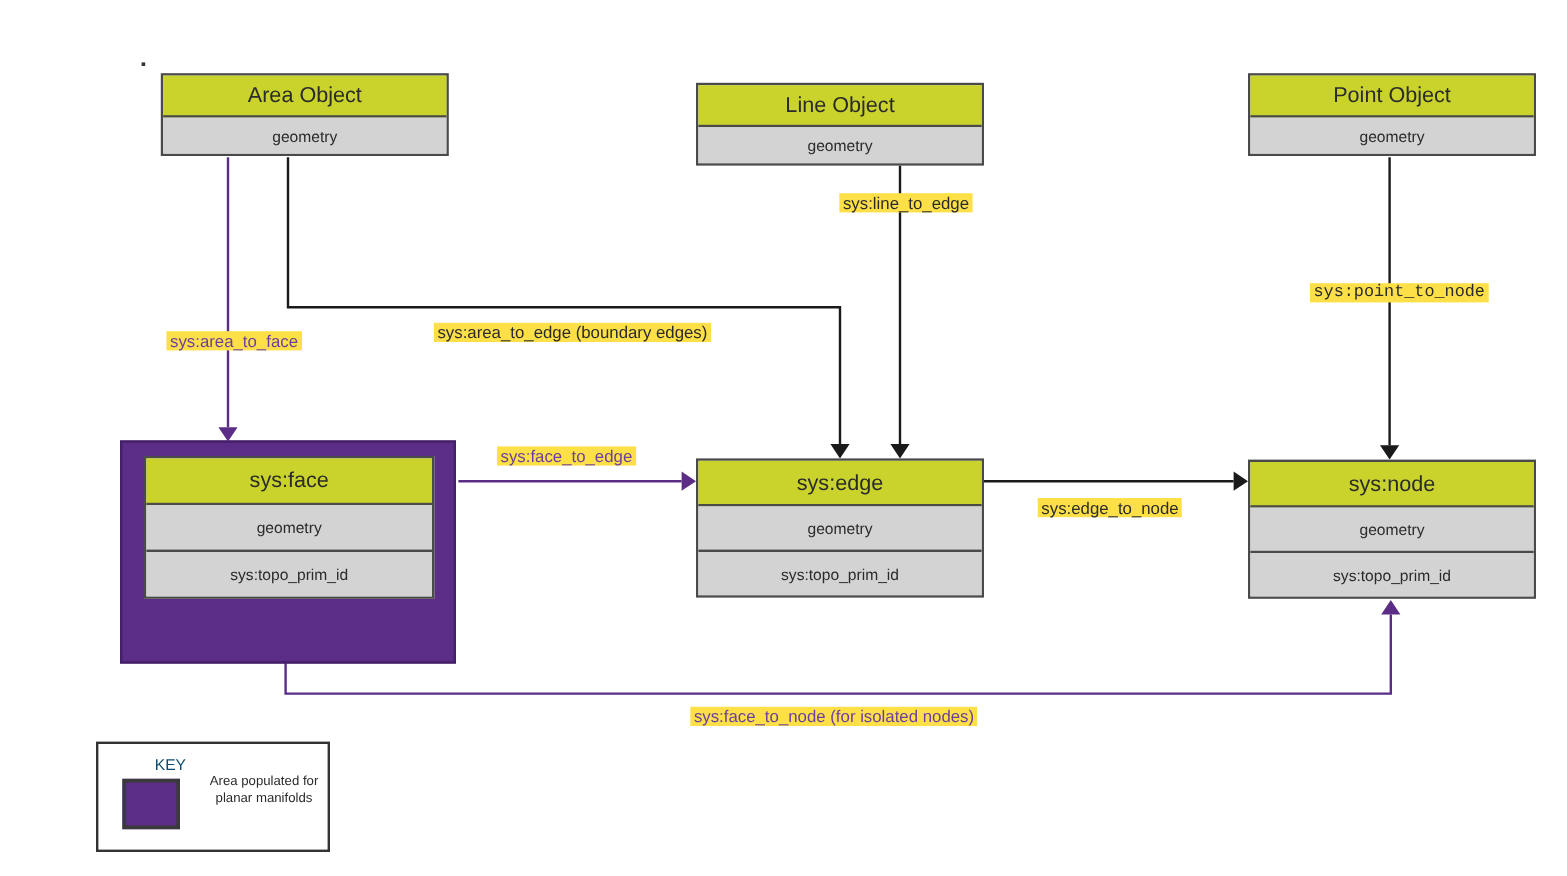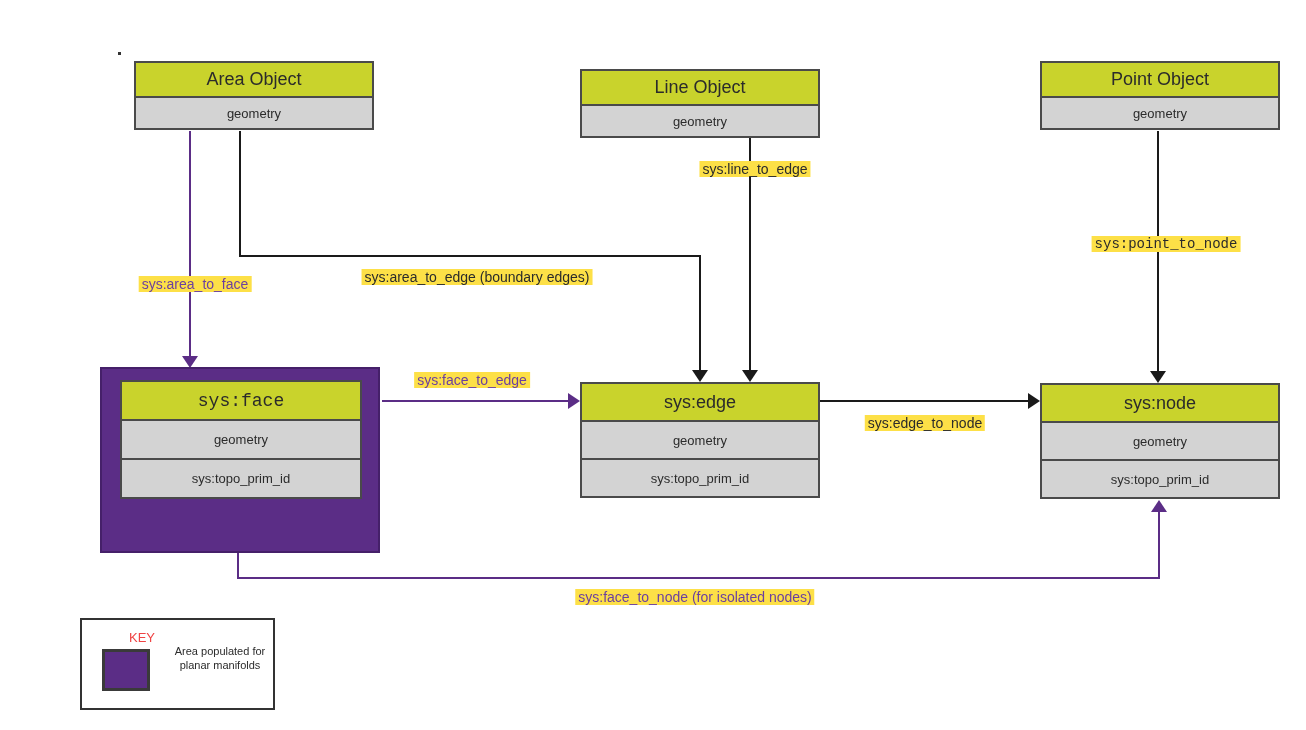--- a/index.html
+++ b/index.html
@@ -23,35 +23,35 @@
   .box .row:last-child{border-bottom:none;}
   .top .hdr{height:33px;}
   .top .row{height:30px;}
   .mid .hdr{height:36px;}
   .mid .row{height:36px;}
   .face-outer{
     position:absolute;left:100px;top:367px;width:280px;height:186px;
     background:#5b2d86;border:2px solid #452069;box-sizing:border-box;
   }
   .face-inner{left:120px;top:380px;width:242px;}
-  .face-inner .hdr{height:37px;font-family:Liberation Mono, monospace;}
+  .face-inner .hdr{height:37px;}
   .face-inner .row{height:37px;}
   
   .lbl{
     position:absolute;font-size:14px;white-space:nowrap;background:#fde047;
     padding:0 3px;transform:translateX(-50%);
   }
   .lbl.black{color:#2b2b2b;}
   .lbl.purple{color:#6b3fa0;}
   
   .keybox{
     position:absolute;left:80px;top:618px;width:195px;height:92px;
     box-sizing:border-box;border:2px solid #333333;background:#fff;
   }
-  .key-title{position:absolute;left:30px;top:10px;width:60px;text-align:center;font-size:13px;color:#ef4444;}
+  .key-title{position:absolute;left:30px;top:10px;width:60px;text-align:center;font-size:13px;color:#0c4a6e;}
   .key-swatch{
     position:absolute;left:20px;top:29px;width:48px;height:42px;
     background:#5b2d86;border:3px solid #3a3a3a;box-sizing:border-box;
   }
   .key-desc{
     position:absolute;left:88px;top:24px;width:100px;text-align:center;
     font-size:11px;line-height:14px;color:#2b2b2b;
   }
   .stray-dot{position:absolute;left:118px;top:52px;width:3px;height:3px;background:#333;}
 </style>

